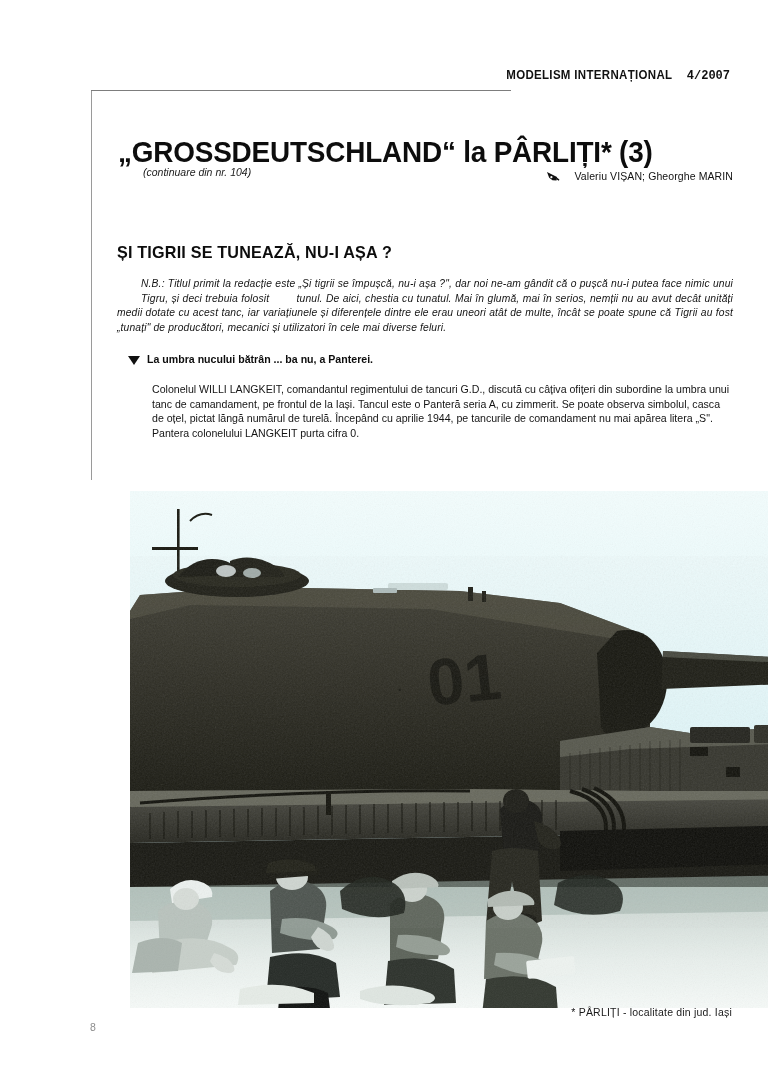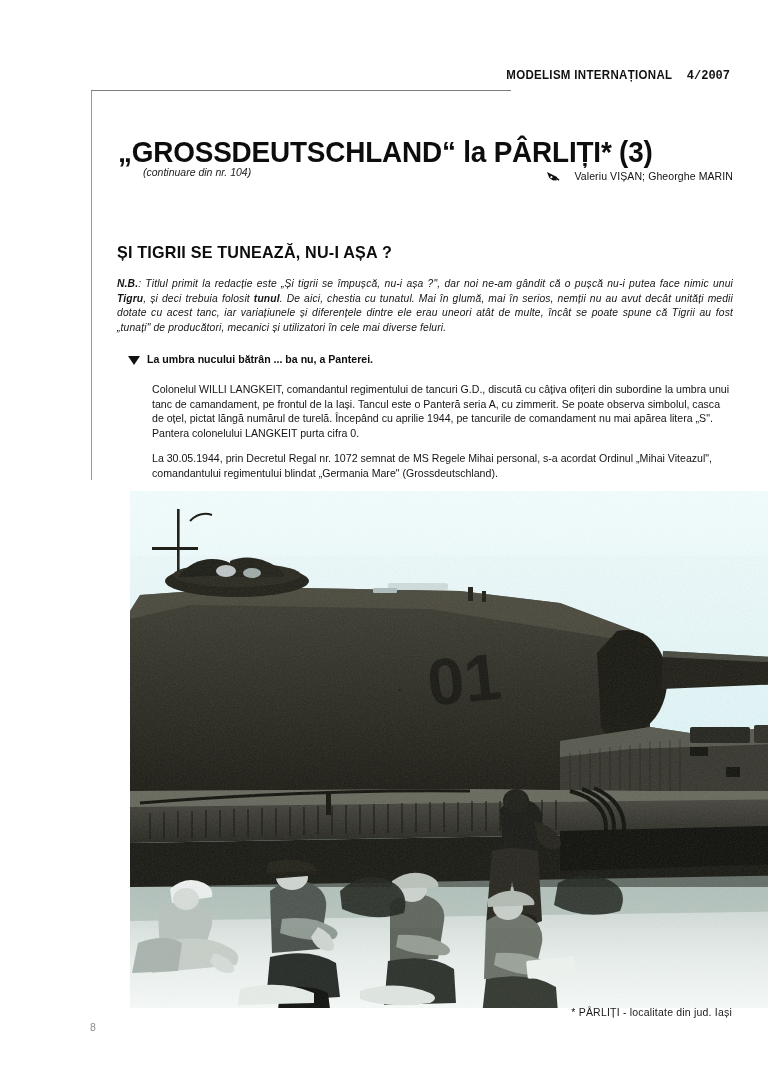--- a/index.html
+++ b/index.html
@@ -130,21 +130,21 @@
     top: 267px;
     width: 616px;
     font-family: "Liberation Sans Narrow", "Liberation Sans", sans-serif;
     font-style: italic;
     font-size: 10.3px;
     line-height: 14.4px;
     letter-spacing: 0.15px;
     text-align: justify;
     color: #141414;
   }
-  #nb-note b { font-weight: bold; }
+  #nb-note b { font-weight: normal; margin-left: 24px; }
 
   
   #body-block {
     position: absolute;
     left: 128px;
     top: 352px;
     width: 606px;
   }
   #body-block .lead-line {
     display: flex;
@@ -236,21 +236,20 @@
 <h2 id="section-heading">ȘI TIGRII SE TUNEAZĂ, NU-I AȘA ?</h2>
 
 <p id="nb-note"><b>N.B.</b><span>: Titlul primit la redacție este „Și tigrii se împușcă, nu-i așa ?", dar noi ne-am gândit că o pușcă nu-i putea face nimic unui </span><b>Tigru</b><span>, și deci trebuia folosit </span><b>tunul</b><span>. De aici, chestia cu tunatul. Mai în glumă, mai în serios, nemții nu au avut decât unități medii dotate cu acest tanc, iar variațiunele și diferențele dintre ele erau uneori atât de multe, încât se poate spune că Tigrii au fost „tunați" de producători, mecanici și utilizatori în cele mai diverse feluri.</span></p>
 
 <div id="body-block">
   <div class="lead-line">
     <span class="tri-marker"></span>
     <span class="lead-text">La umbra nucului bătrân ... ba  nu, a Panterei.</span>
   </div>
   <p class="para">Colonelul WILLI LANGKEIT, comandantul regimentului de tancuri G.D., discută cu câțiva ofițeri din subordine la umbra unui tanc de camandament, pe frontul de la Iași. Tancul este o Panteră seria A, cu zimmerit. Se poate observa simbolul, casca de oțel, pictat lăngă numărul de turelă. Începând cu aprilie 1944, pe tancurile de comandament nu mai apărea litera „S". Pantera colonelului LANGKEIT purta cifra 0.</p>
-  <p class="para">La 30.05.1944, prin Decretul Regal nr. 1072 semnat de MS Regele Mihai personal, s-a acordat Ordinul „Mihai Viteazul", comandantului regimentului blindat „Germania Mare" (Grossdeutschland).</p>
 </div>
 
 <figure id="photo">
   <svg viewBox="0 0 678 517" preserveAspectRatio="none" xmlns="http://www.w3.org/2000/svg">
     <defs>
       <linearGradient id="skyGrad" x1="0" y1="0" x2="0" y2="1">
         <stop offset="0%" stop-color="#f3fdfd"></stop>
         <stop offset="55%" stop-color="#dff6f9"></stop>
         <stop offset="100%" stop-color="#d2f1f4"></stop>
       </linearGradient>

